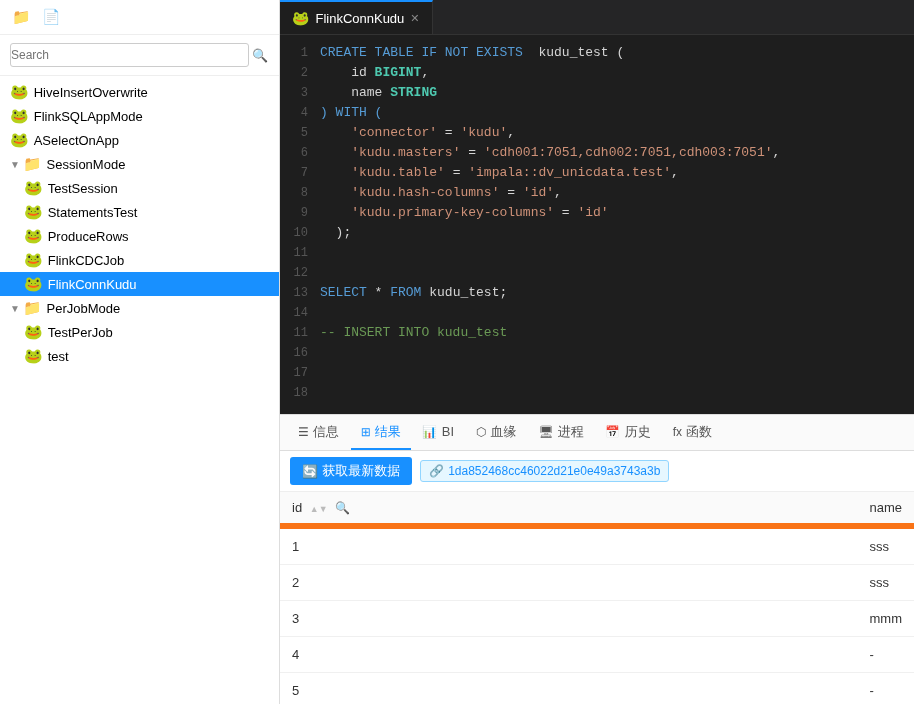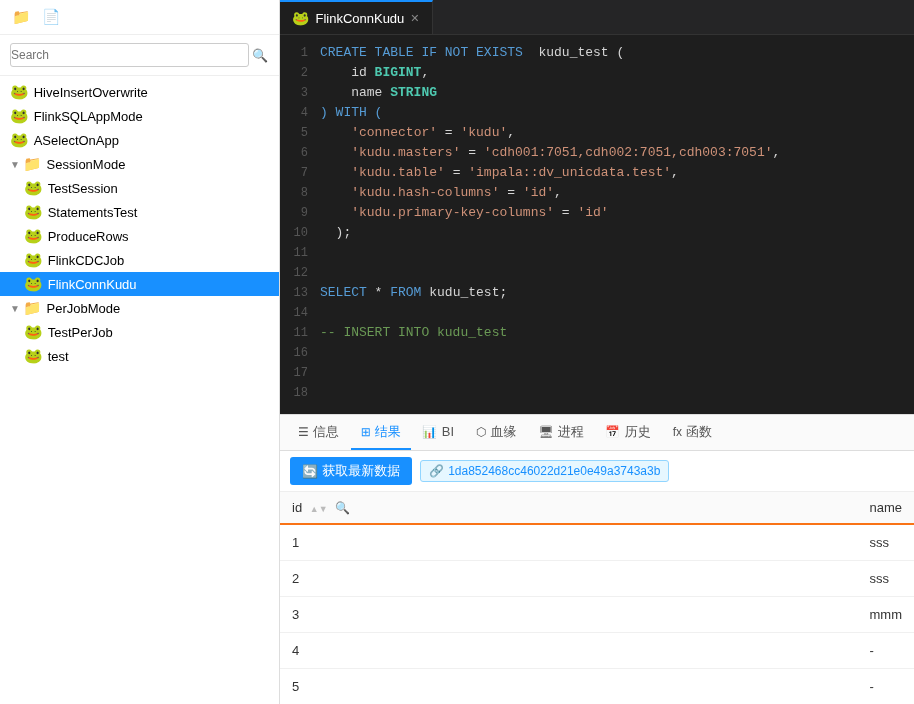--- a/index.html
+++ b/index.html
@@ -42,21 +42,21 @@
     .bottom-panel { background: #fff; border-top: 1px solid #ddd; display: flex; flex-direction: column; height: 290px; }
     .bottom-tabs { display: flex; align-items: center; border-bottom: 1px solid #ddd; padding: 0 8px; background: #fafafa; height: 36px; gap: 2px; }
     .bottom-tab { display: flex; align-items: center; padding: 0 10px; height: 100%; cursor: pointer; color: #555; font-size: 13px; gap: 4px; border-bottom: 2px solid transparent; }
     .bottom-tab.active { color: #1890ff; border-bottom: 2px solid #1890ff; }
     .bottom-tab .tab-icon-text { font-size: 12px; }
     .bottom-toolbar { display: flex; align-items: center; padding: 6px 10px; gap: 8px; border-bottom: 1px solid #eee; }
     .refresh-btn { background: #1890ff; color: #fff; border: none; border-radius: 3px; padding: 5px 12px; cursor: pointer; font-size: 13px; display: flex; align-items: center; gap: 4px; }
     .hash-badge { background: #e6f7ff; border: 1px solid #91d5ff; color: #1890ff; border-radius: 3px; padding: 3px 8px; font-size: 12px; display: flex; align-items: center; gap: 4px; }
     .result-table { flex: 1; overflow-y: auto; }
     .result-table table { width: 100%; border-collapse: collapse; }
-    .result-table th { padding: 8px 12px; border-bottom: 2px solid #f97316; text-align: left; font-weight: 500; color: #333; font-size: 13px; background: #fafafa; position: sticky; top: 0; }
+    .result-table th { padding: 8px 12px; border-bottom: 6px solid #f97316; text-align: left; font-weight: 500; color: #333; font-size: 13px; background: #fafafa; position: sticky; top: 0; }
     .result-table th .sort-icons { display: inline-flex; flex-direction: column; margin-left: 4px; color: #bbb; font-size: 9px; }
     .result-table td { padding: 10px 12px; border-bottom: 1px solid #f0f0f0; color: #333; font-size: 13px; }
     .th-id { width: 760px; }
     .th-search { display: inline-block; color: #bbb; margin-left: 4px; cursor: pointer; font-size: 12px; }
   </style>
 </head>
 <body>
 
 <div class="main-area" style="height:704px;">
 

